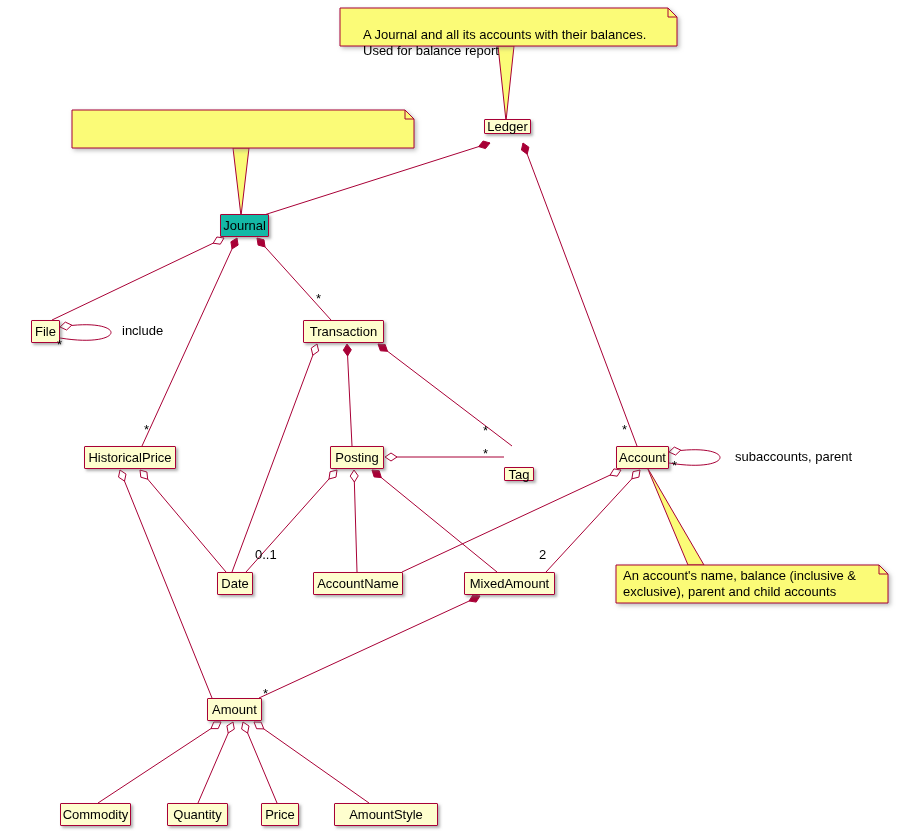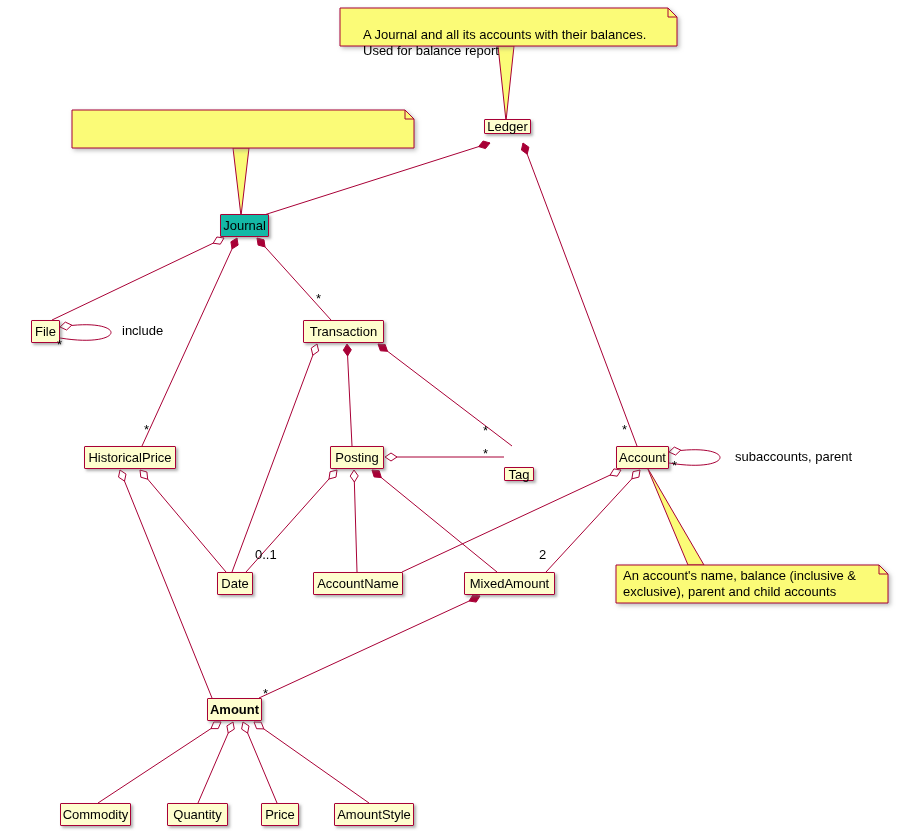--- a/index.html
+++ b/index.html
@@ -140,33 +140,33 @@
       </div>
       <div class="classbox" style="left: 217px; top: 572px; width: 36px; height: 23px; background: rgb(254, 254, 206); border-color: rgb(168, 0, 54);">
         <span>Date</span>
       </div>
       <div class="classbox" style="left: 313px; top: 572px; width: 90px; height: 23px; background: rgb(254, 254, 206); border-color: rgb(168, 0, 54);">
         <span>AccountName</span>
       </div>
       <div class="classbox" style="left: 464px; top: 572px; width: 91px; height: 23px; background: rgb(254, 254, 206); border-color: rgb(168, 0, 54);">
         <span>MixedAmount</span>
       </div>
-      <div class="classbox" style="left: 207px; top: 698px; width: 55px; height: 23px; background: rgb(254, 254, 206); border-color: rgb(168, 0, 54); font-weight: bold;">
+      <div class="classbox" style="left: 207px; top: 698px; width: 55px; height: 23px; background: rgb(254, 254, 206); border-color: rgb(168, 0, 54);">
         <span>Amount</span>
       </div>
       <div class="classbox" style="left: 60px; top: 803px; width: 71px; height: 23px; background: rgb(254, 254, 206); border-color: rgb(168, 0, 54);">
         <span>Commodity</span>
       </div>
       <div class="classbox" style="left: 167px; top: 803px; width: 61px; height: 23px; background: rgb(254, 254, 206); border-color: rgb(168, 0, 54);">
         <span>Quantity</span>
       </div>
       <div class="classbox" style="left: 261px; top: 803px; width: 38px; height: 23px; background: rgb(254, 254, 206); border-color: rgb(168, 0, 54);">
         <span>Price</span>
       </div>
-      <div class="classbox" style="left: 334px; top: 803px; width: 80px; height: 23px; background: rgb(254, 254, 206); border-color: rgb(168, 0, 54);">
+      <div class="classbox" style="left: 334px; top: 803px; width: 104px; height: 23px; background: rgb(254, 254, 206); border-color: rgb(168, 0, 54);">
         <span>AmountStyle</span>
       </div>
       <span class="edge-label" style="left: 122px; top: 324px; color: #000000;">include</span>
       <span class="edge-label" style="left: 57px; top: 338px; color: rgb(0, 0, 0);">*</span>
       <span class="edge-label" style="left: 316px; top: 292px; color: rgb(0, 0, 0);">*</span>
       <span class="edge-label" style="left: 144px; top: 423px; color: rgb(0, 0, 0);">*</span>
       <span class="edge-label" style="left: 622px; top: 423px; color: rgb(0, 0, 0);">*</span>
       <span class="edge-label" style="left: 483px; top: 424px; color: rgb(0, 0, 0);">*</span>
       <span class="edge-label" style="left: 483px; top: 447px; color: rgb(0, 0, 0);">*</span>
       <span class="edge-label" style="left: 255px; top: 548px; color: rgb(0, 0, 0);">0..1</span>

